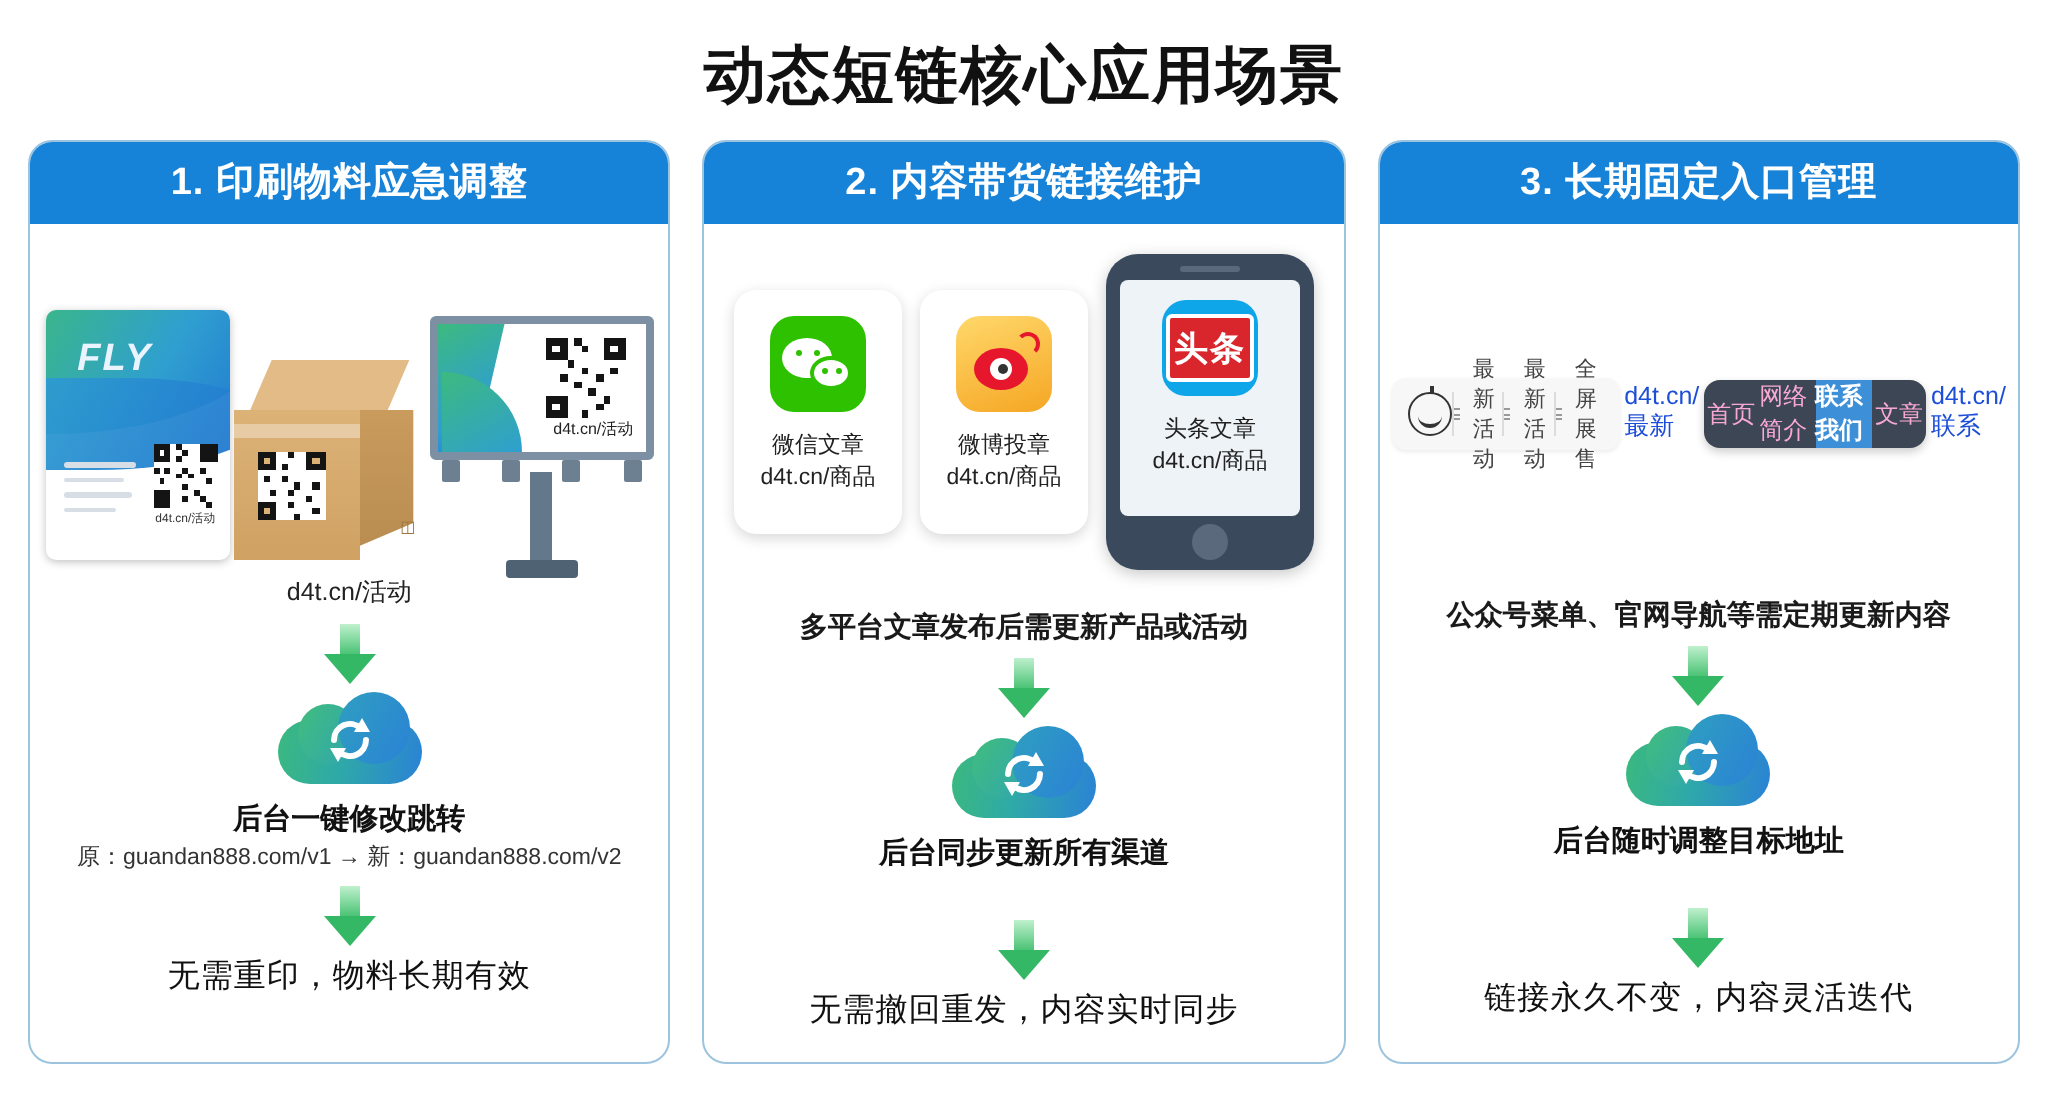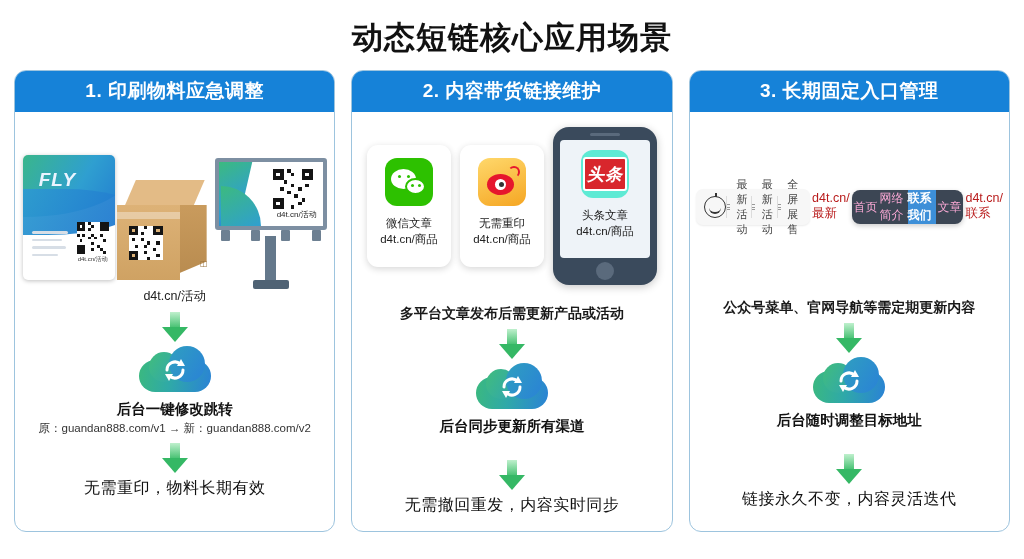--- a/index.html
+++ b/index.html
@@ -193,21 +193,21 @@
   }
   .icon-weibo .eye:before {
     content:''; position:absolute; left:12px; top:8px; width: 5px; height: 5px;
     background:#333; border-radius:50%; z-index:2;
   }
   .icon-weibo .wave {
     position:absolute; right:6px; top:8px; width:12px;height:12px;
     border: 2px solid #e6162d; border-radius:50%;
     border-left-color: transparent; border-bottom-color: transparent;
   }
-  .icon-toutiao { background:#5eead4; display:flex;align-items:center;justify-content:center;font-style:italic; }
+  .icon-toutiao { background:#0ea5e9; display:flex;align-items:center;justify-content:center; }
   .icon-toutiao .tt {
     width: 44px; height: 34px; background:#d8262c; color:#fff;
     border:2px solid #fff; border-radius:3px;
     display:flex;align-items:center;justify-content:center;
     font-size: 17px; font-weight:bold; letter-spacing:1px;
   }
   .app-label { margin-top: 10px; text-align:center; font-size: 11.5px; color:#222; line-height: 1.35; }
 
   .phone {
     width: 104px; height: 158px; background:#3a4a5c; border-radius: 16px;
@@ -245,21 +245,21 @@
   .wechat-menu .avatar-ic:before {
     content:''; position:absolute; left:10px; top:-4px; width:2px;height:4px;background:#333;
   }
   .wm-item {
     flex: 1; text-align:center; font-size: 11px; color:#444;
     border-left: 1px solid #dcdcdc; display:flex; align-items:center; justify-content:center; gap:3px;
     height: 22px;
   }
   .wm-item .bars { display:inline-block; width:7px; }
   .wm-item .bars i { display:block; height:1px; background:#999; margin: 1.5px 0; }
-  .url-cap { font-size: 12.5px; color:#b91c1c; margin: 4px 0 6px; }
+  .url-cap { font-size: 12.5px; color:#1d4ed8; margin: 4px 0 6px; }
 
   .site-nav {
     width: 268px; height: 34px; background:#3c4654; border-radius: 8px;
     display:flex; align-items:stretch; overflow:hidden;
     box-shadow: 0 2px 5px rgba(0,0,0,.2);
   }
   .sn-item {
     flex:1; display:flex; align-items:center; justify-content:center;
     color:#f9a8d4; font-size: 12px;
   }
@@ -474,21 +474,21 @@
               <div>d4t.cn/商品</div>
             </div>
           </div>
 
           <div class="app-card">
             <div class="app-icon icon-weibo">
               <div class="eye"></div>
                 <div class="wave"></div>
             </div>
             <div class="app-label">
-              <div>无需重印</div>
+              <div>微博投章</div>
               <div>d4t.cn/商品</div>
             </div>
           </div>
 
           <div class="phone">
             <div class="notch"></div>
             <div class="screen">
               <div class="app-icon icon-toutiao">
                 <div class="tt">头条</div>
               </div>

